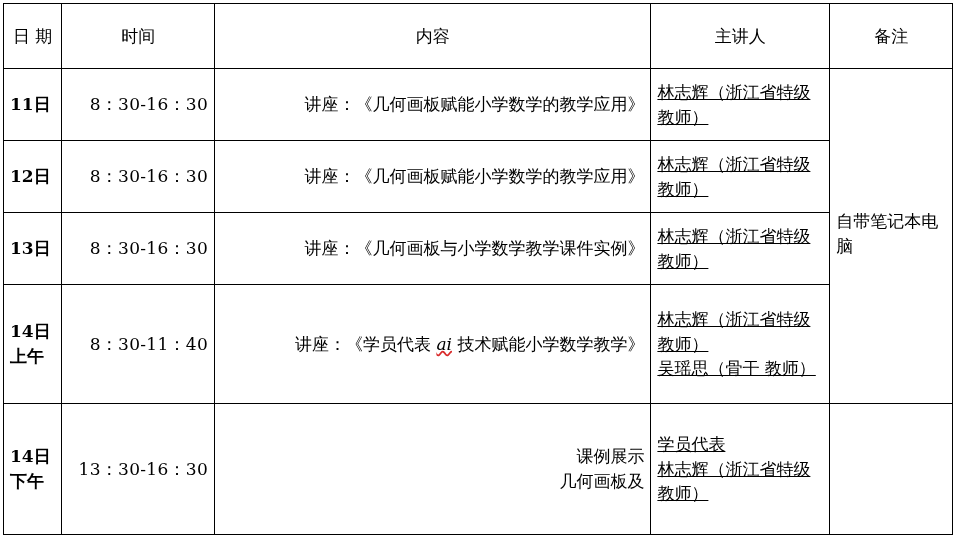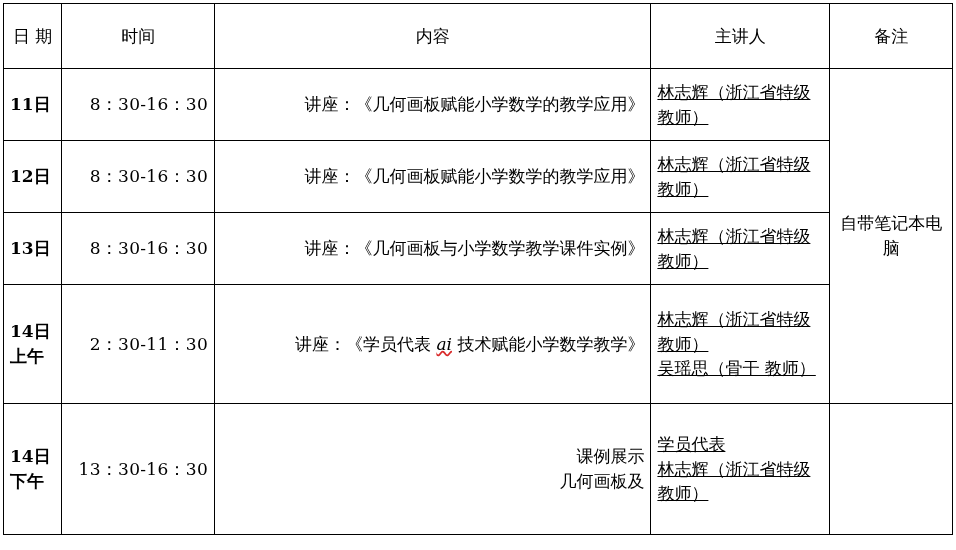--- a/index.html
+++ b/index.html
@@ -60,23 +60,23 @@
   .cell-speaker {
     text-align: left;
     font-size: 17px;
     line-height: 1.5;
     text-decoration: underline;
   }
   .cell-speaker.center {
     text-align: left;
   }
   .cell-remark {
-    text-align: center;
     font-size: 19px;
     line-height: 1.5;
+    font-family: Liberation Mono, monospace;
   }
   .row-h1 td { height: 56px; }
   .row-h2 td { height: 63px; }
   .row-h3 td { height: 110px; }
   .row-h4 td { height: 122px; }
 
   .underline-red {
     text-decoration: underline;
     text-decoration-color: #d92b2b;
     text-decoration-style: wavy;
@@ -121,21 +121,21 @@
 
     <tr class="row-h2">
       <td class="cell-date">13日</td>
       <td class="cell-time">8：30-16：30</td>
       <td class="cell-content">讲座：《几何画板与小学数学教学课件实例》</td>
       <td class="cell-speaker">林志辉（浙江省特级教师）</td>
     </tr>
 
     <tr class="row-h3">
       <td class="cell-date">14日上午</td>
-      <td class="cell-time">2：30-11：30</td>
+      <td class="cell-time">8：30-11：40</td>
       <td class="cell-content"><span>讲座：《学员代表</span> <span class="underline-red">ai</span> <span>技术赋能小学数学教学》</span></td>
       <td class="cell-speaker">
           <div>林志辉（浙江省特级教师）</div>
           <div>吴瑶思（骨干 教师）</div>
         </td>
     </tr>
 
     <tr class="row-h4">
       <td class="cell-date">14日下午</td>
       <td class="cell-time">13：30-16：30</td>

